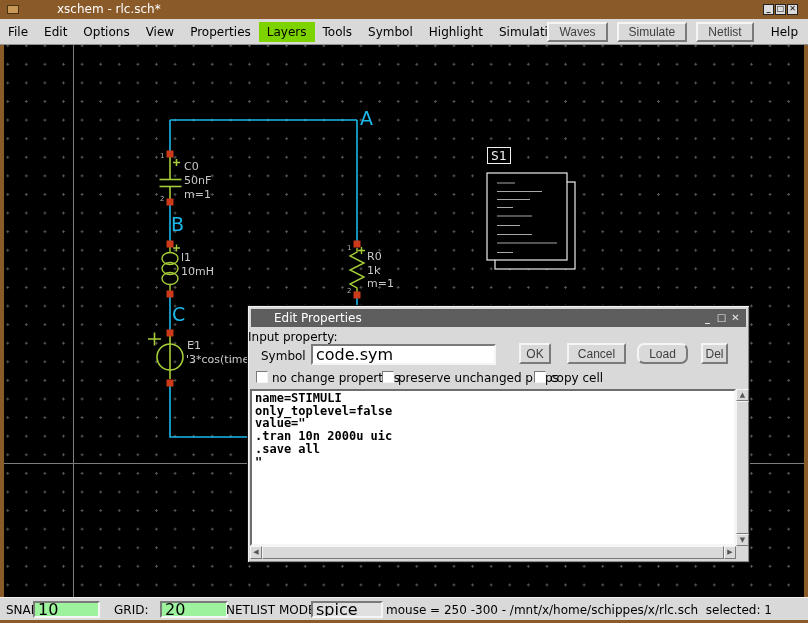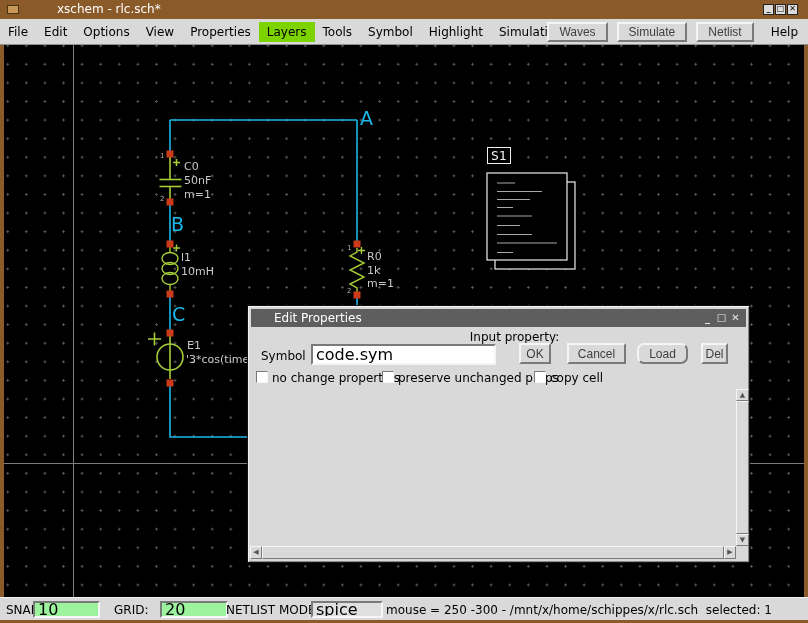--- a/index.html
+++ b/index.html
@@ -38,21 +38,21 @@
              font:13px/15px "DejaVu Sans Mono",monospace; padding:0 3px; background:#000; }
 
   
   .dialog { position:absolute; left:243px; top:260px; width:503px; height:258px; background:#d9d9d9;
             border:1px solid #111; box-shadow: inset 1px 1px 0 #f2f2f2, inset -1px -1px 0 #8a8a8a; }
   .dlg-title { position:absolute; left:3px; top:3px; right:3px; height:18px; background:#5e5e5e; }
   .dlg-title-text { position:absolute; left:23px; top:2px; color:#fff; font-size:12px; }
   .dbtn { position:absolute; top:2px; width:13px; height:13px; color:#e8e8e8; font-size:10px; line-height:13px;
           text-align:center; font-weight:bold; }
   .dbtn.min { right:32px; } .dbtn.max { right:18px; } .dbtn.close { right:4px; }
-  .dlg-prompt { position:absolute; left:0; top:24px; width:100%; text-align:center; font-size:12px; color:#000;padding-left:32px; }
+  .dlg-prompt { position:absolute; left:0; top:24px; width:100%; text-align:left; font-size:12px; color:#000; }
   .dlg-symbol-label { position:absolute; left:13px; top:43px; font-size:12px; color:#000; }
   .entry { background:#fff; border:2px solid; border-color:#7a7a7a #f5f5f5 #f5f5f5 #7a7a7a;
            font-family:"DejaVu Sans",sans-serif; font-size:16px; color:#000; padding:0 3px; outline:none; }
   .dlg-symbol-entry { position:absolute; left:63px; top:38px; width:185px; height:21px; }
   .dlg-btn { position:absolute; top:37px; height:21px; justify-content:center; padding:1px 4px; }
   .dlg-ok { left:271px; width:32px; } .dlg-cancel { left:319px; width:59px; }
   .dlg-load { left:389px; width:51px;border-radius:7px; } .dlg-del { left:453px; width:27px; }
   .cbrow { position:absolute; top:64px; left:0; width:100%; height:14px; }
   .cbox { position:absolute; top:1px; width:12px; height:12px; background:#fff; border:1px solid;
           border-color:#7a7a7a #f5f5f5 #f5f5f5 #7a7a7a; }
@@ -228,20 +228,26 @@
     <button class="btn3d dlg-btn dlg-load">Load</button>
     <button class="btn3d dlg-btn dlg-del">Del</button>
     <div class="cbrow">
       <span class="cbox" style="left:8px;"></span>
       <span class="cblabel" style="left:24px;">no change properties</span>
       <span class="cbox" style="left:134px;"></span>
       <span class="cblabel" style="left:150px;">preserve unchanged props</span>
       <span class="cbox" style="left:286px;"></span>
       <span class="cblabel" style="left:302px;">copy cell</span>
     </div>
+    <div class="props-text">name=STIMULI
+only_toplevel=false
+value="
+.tran 10n 2000u uic
+.save all
+"</div>
     <div class="vscroll">
       <span class="sarrow up">▲</span>
       <span class="thumb"></span>
       <span class="sarrow down">▼</span>
     </div>
     <div class="hscroll">
       <span class="sarrow left">◀</span>
       <span class="thumb"></span>
       <span class="sarrow right">▶</span>
     </div>

